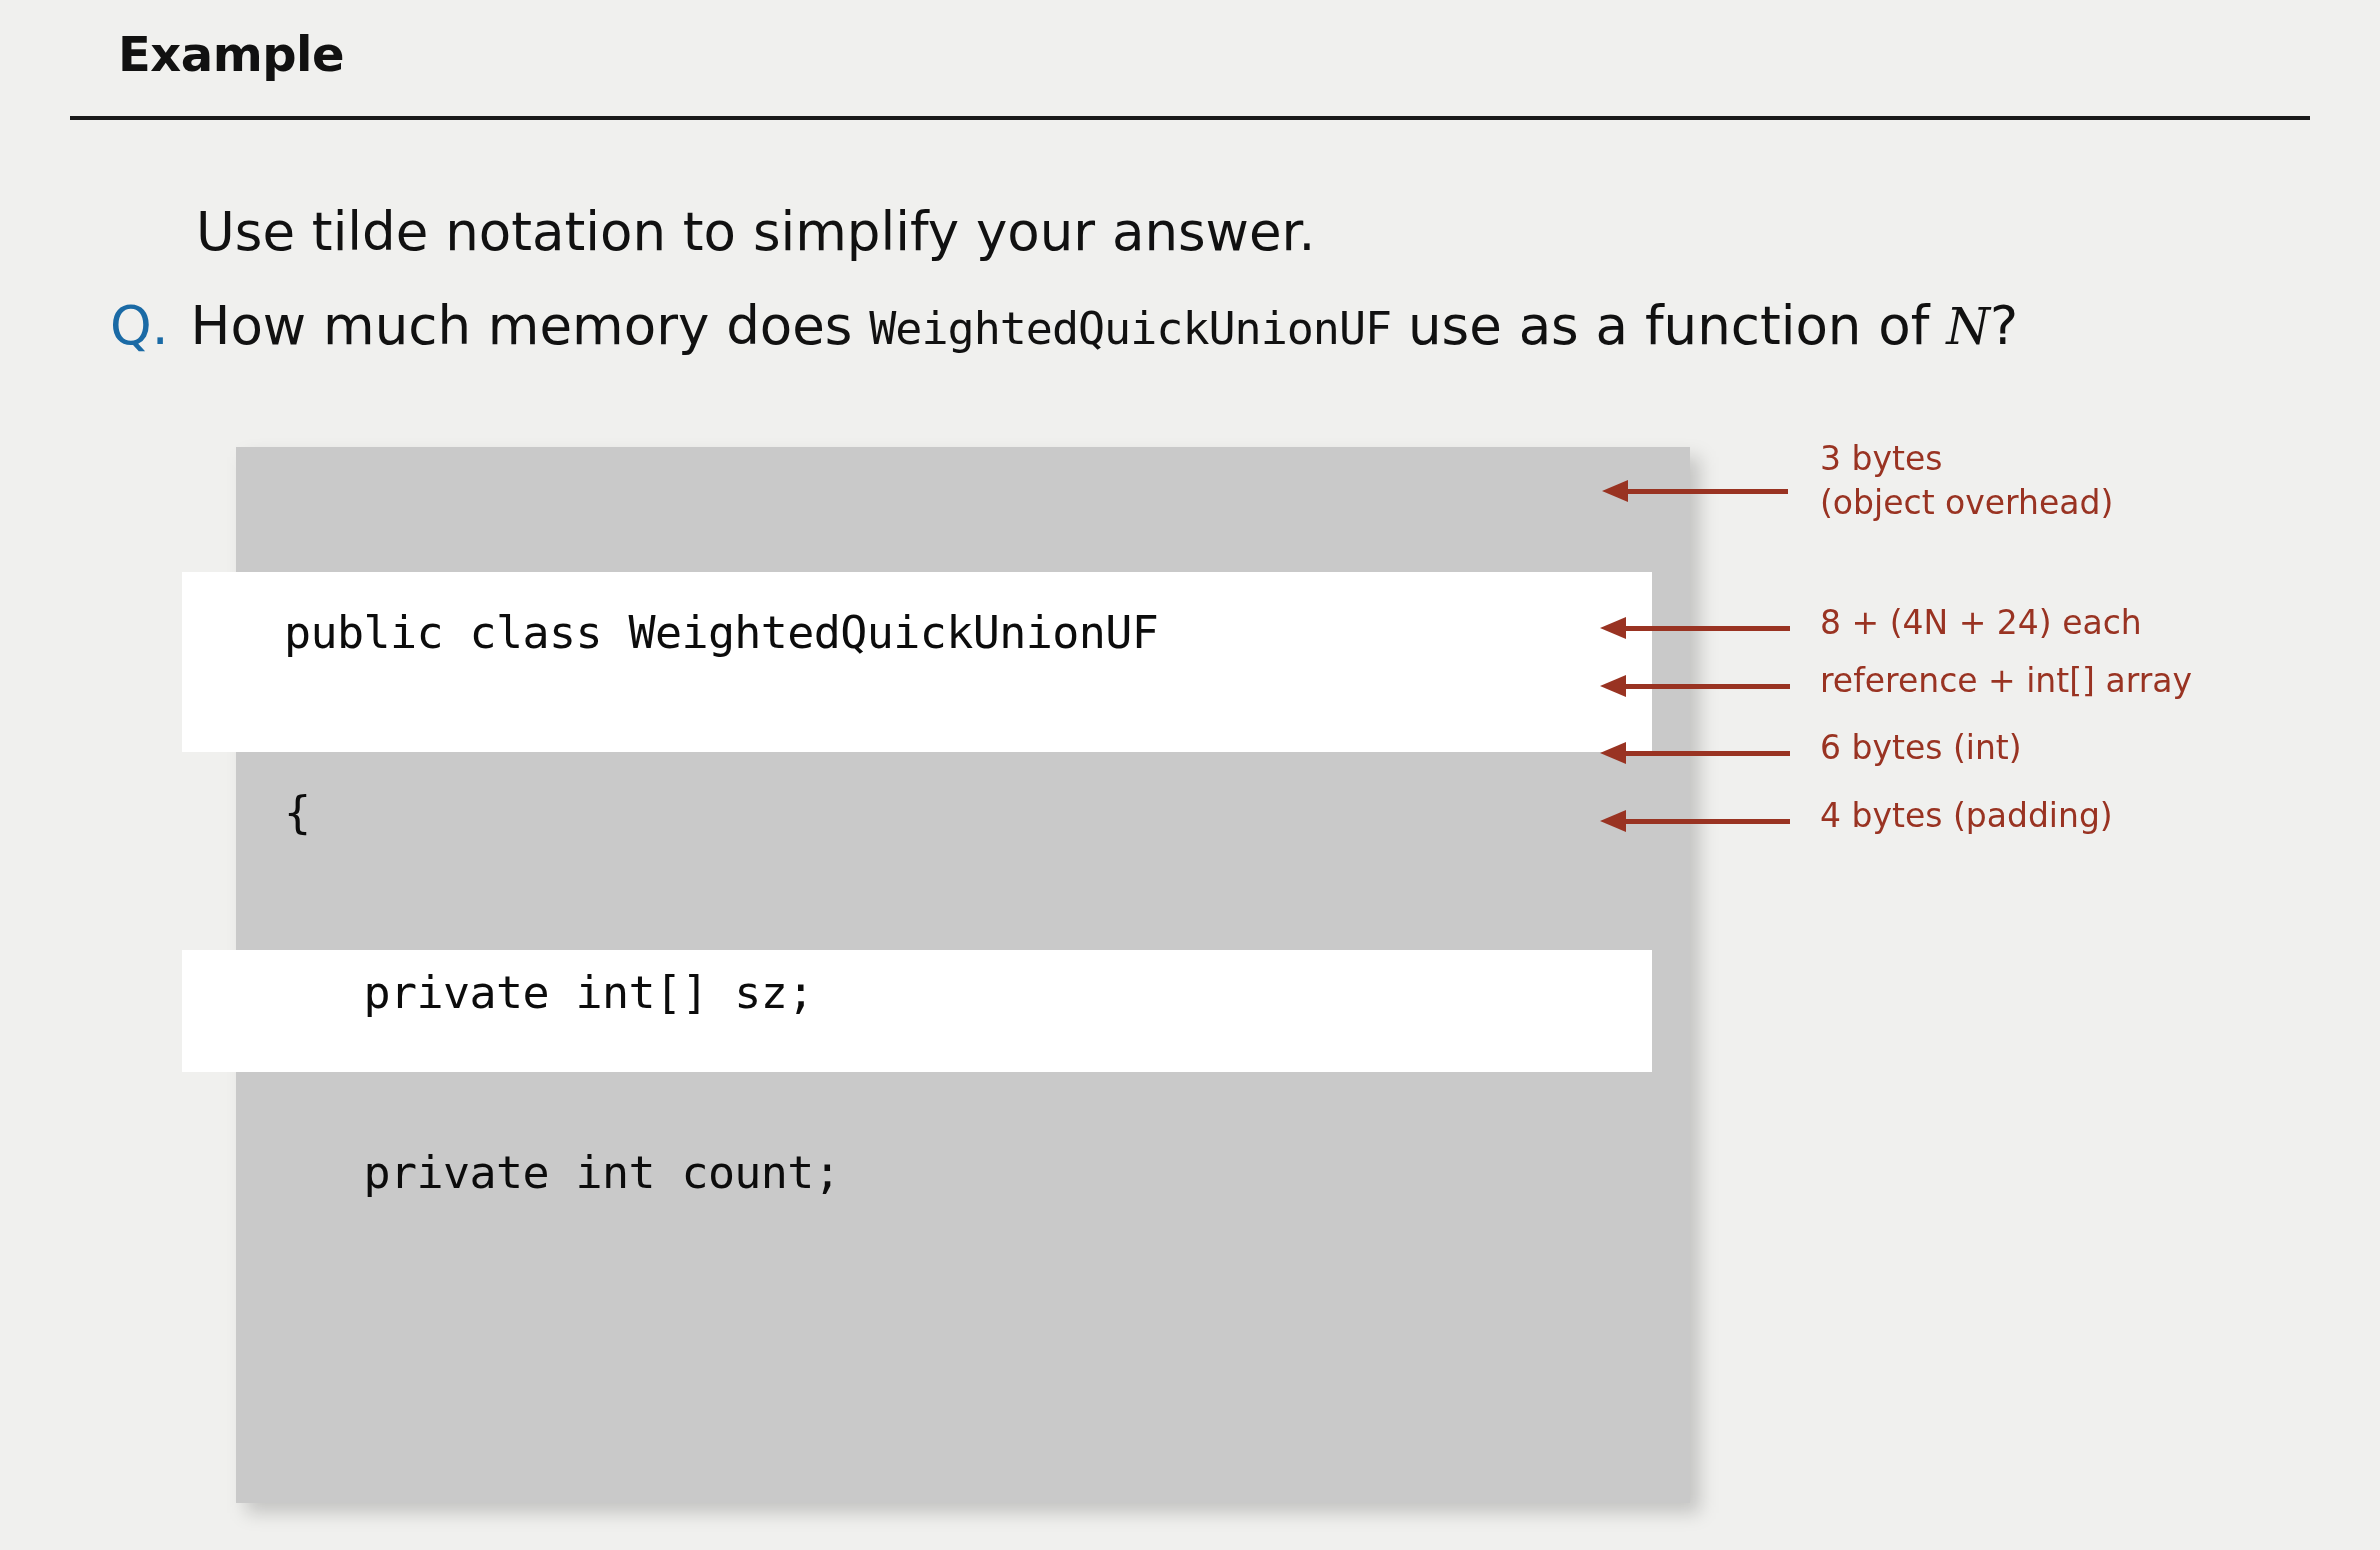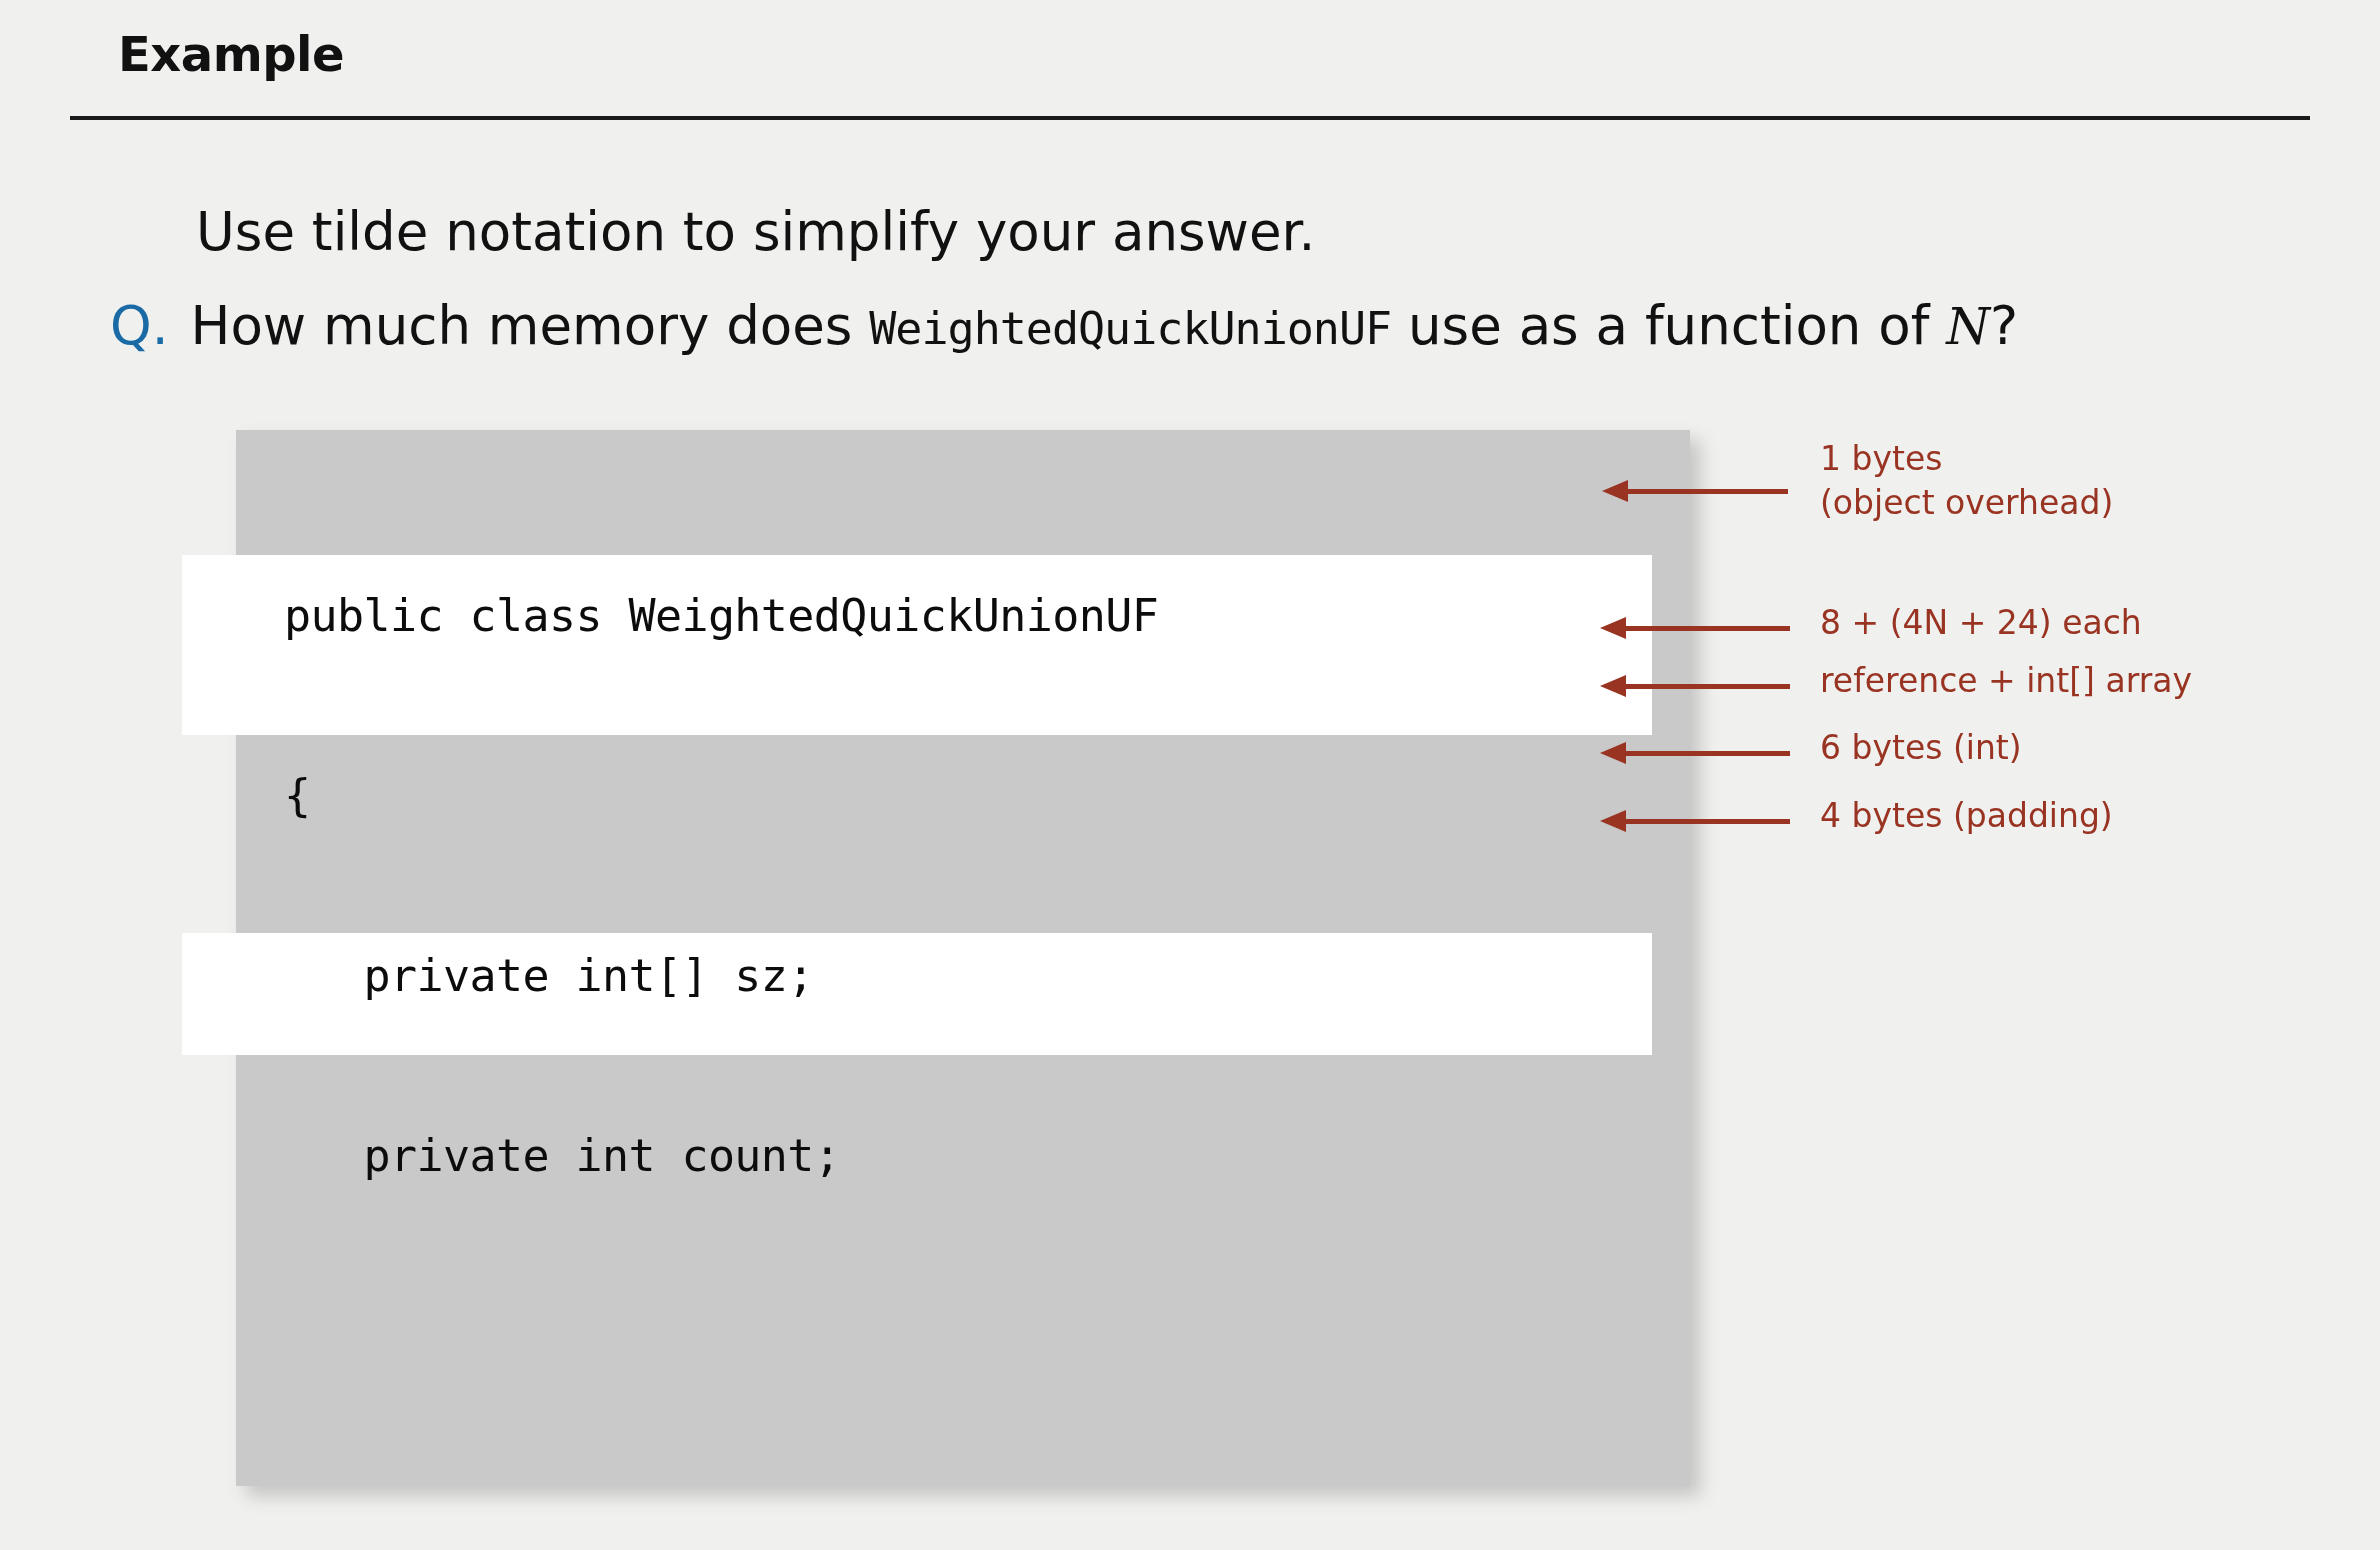--- a/index.html
+++ b/index.html
@@ -68,21 +68,21 @@
     font-size: 50px;
   }
   .q-indent {
     padding-left: 86px;
   }
 
   
   #code-figure {
     position: absolute;
     left: 236px;
-    top: 430px;
+    top: 447px;
     width: 1454px;
     height: 1056px;
   }
   #code-shadow {
     position: absolute;
     left: 10px;
     top: 10px;
     width: 1454px;
     height: 1056px;
     background: rgba(0,0,0,0.18);
@@ -198,21 +198,21 @@
       
     </div>
   </div>
 </div>
 
 <div class="arrow" style="left:1602px; top:480px; width:186px;">
   <div class="head"></div>
   <div class="shaft" style="width:168px;"></div>
 </div>
 <div class="annot" style="left:1820px; top:437px;">
-  <div>1 bytes</div>
+  <div>3 bytes</div>
   <div>(object overhead)</div>
 </div>
 
 <div class="arrow" style="left:1600px; top:617px; width:190px;">
   <div class="head"></div>
   <div class="shaft" style="width:172px;"></div>
 </div>
 <div class="annot" style="left:1820px; top:601px;">
   <div>8 + (4N + 24) each</div>
 </div>

